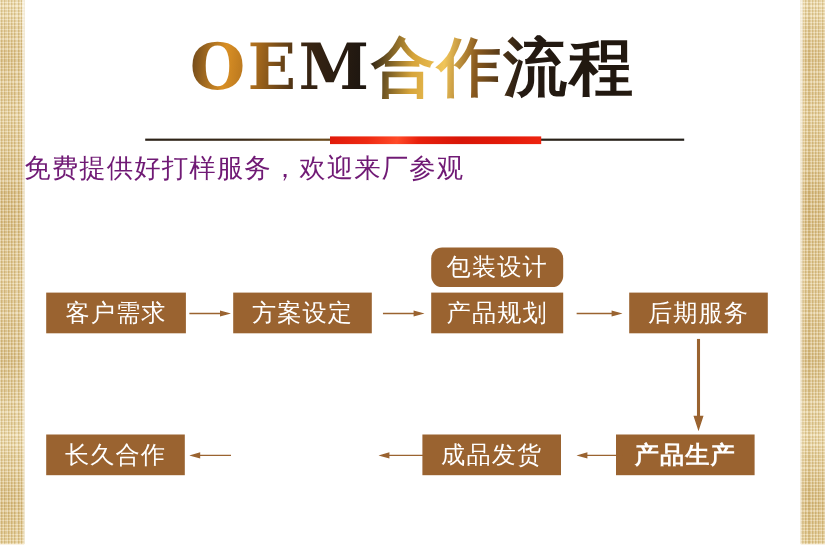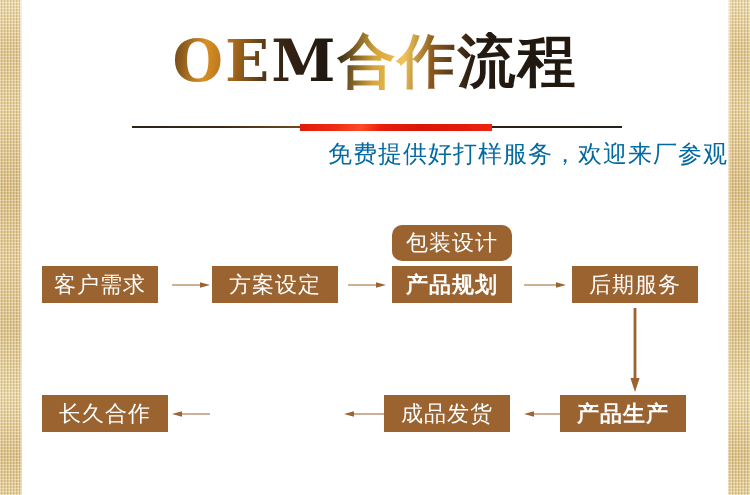--- a/index.html
+++ b/index.html
@@ -136,24 +136,24 @@
       #e8200c 42%,
       #d81608 62%,
       #e21a09 82%,
       #ee2410 100%);
   }
   .subtitle {
     position: absolute;
     left: 0;
     top: 140px;
     width: 706px;
-    text-align: right;
+    text-align: left;
     font-size: 24px;
     font-weight: 400;
-    color: #0369a1;
+    color: #701a75;
     letter-spacing: 1px;
     line-height: 1.2;
     white-space: nowrap;
   }
 
   
   .flow {
     position: absolute;
     left: 0;
     top: 0;
@@ -177,24 +177,24 @@
   
   .arrow-h {
     position: absolute;
     height: 20px;
     display: block;
   }
   .arrow-h svg, .arrow-v svg { display: block; }
   .arrow-v { position: absolute; }
 
   
-  #node-kehu      { left: 42px;  top: 266px; width: 116px; height: 37px; }
+  #node-kehu      { left: 42px;  top: 266px; width: 127px; height: 37px; }
   #node-fangan    { left: 212px; top: 266px; width: 126px; height: 37px; }
   #node-baozhuang { left: 392px; top: 225px; width: 120px; height: 36px; border-radius: 10px; }
-  #node-chanpin   { left: 392px; top: 266px; width: 120px; height: 37px; font-weight: bold; }
+  #node-chanpin   { left: 392px; top: 266px; width: 120px; height: 37px; }
   #node-pinpai    { left: 392px; top: 308px; width: 120px; height: 36px; }
   #node-baocai    { left: 572px; top: 266px; width: 126px; height: 37px; }
 
   #node-shengchan { left: 560px; top: 395px; width: 126px; height: 37px; font-weight: bold; }
   #node-fahuo     { left: 384px; top: 395px; width: 126px; height: 37px; }
   #node-houqi     { left: 212px; top: 395px; width: 126px; height: 37px; }
   #node-changjiu  { left: 42px;  top: 395px; width: 126px; height: 37px; }
 
   #arrow-1 { left: 172px; top: 275px; width: 38px; }
   #arrow-2 { left: 348px; top: 275px; width: 38px; }

